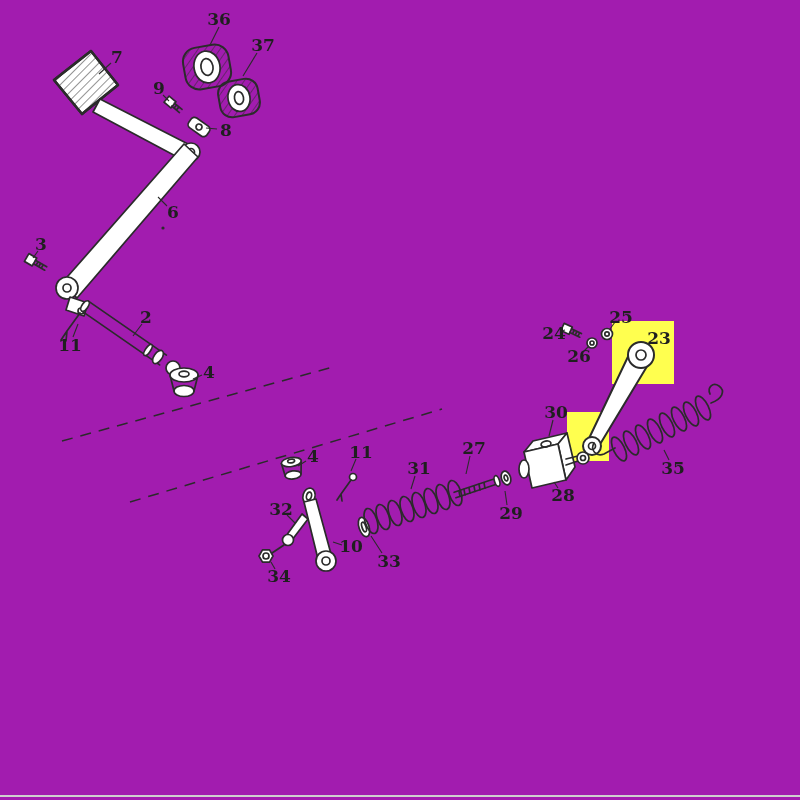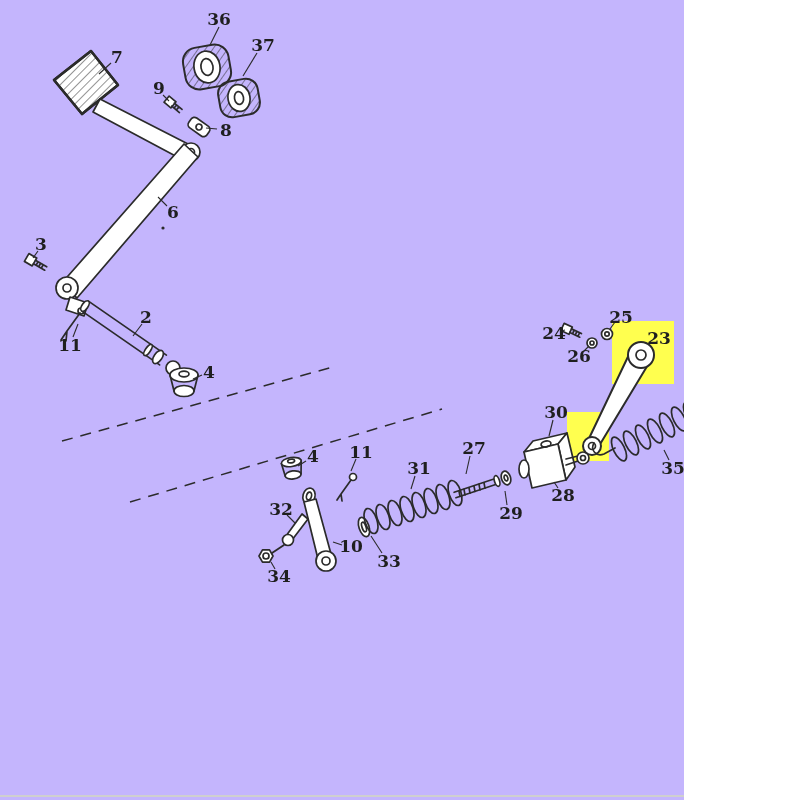--- a/index.html
+++ b/index.html
@@ -1,17 +1,17 @@
 <!DOCTYPE html>
 <html><head>
 <meta charset="utf-8">
 <style>
   html,body { margin:0; padding:0; background:#ffffff; }
   #stage {
-    position:relative; width:684px; height:800px; background:#c4b5fd;
+    position:relative; width:800px; height:800px; background:#a21caf;
     font-family:"DejaVu Serif", serif; overflow:hidden;
   }
   svg { display:block; }
   .art  { stroke:#2b2b2b; fill:none; stroke-width:1.7; stroke-linejoin:round; stroke-linecap:round; }
   .plabel {
     font-family:"DejaVu Serif", serif; font-size:17px; font-weight:bold;
     fill:#1f1f1f; text-anchor:middle; dominant-baseline:central;
   }
   .leader { stroke:#2b2b2b; stroke-width:1.1; }
   .scan-edge { stroke:#cfcfcf; stroke-width:2; }

